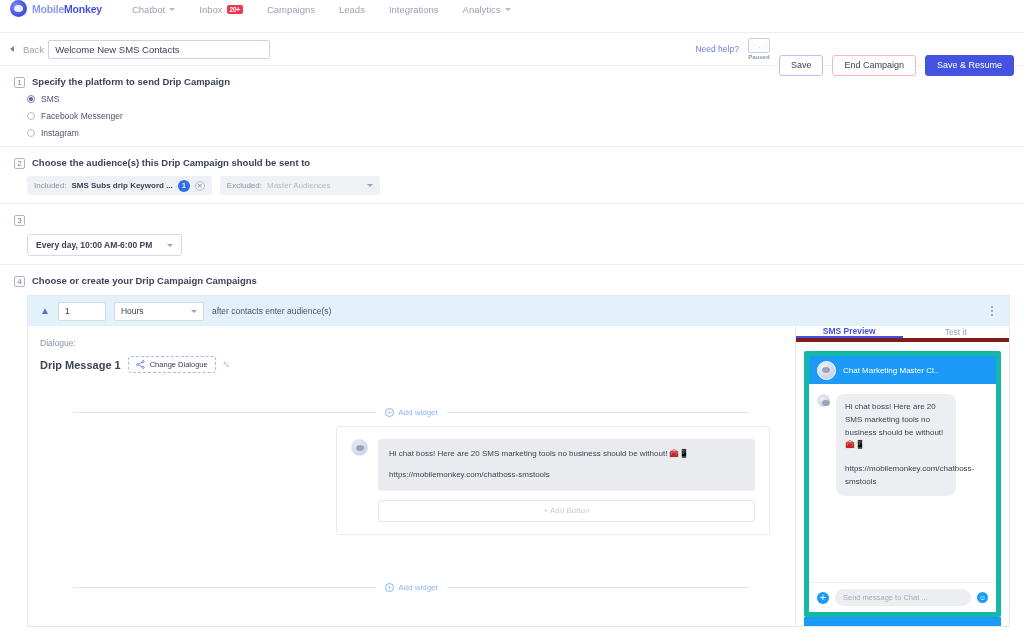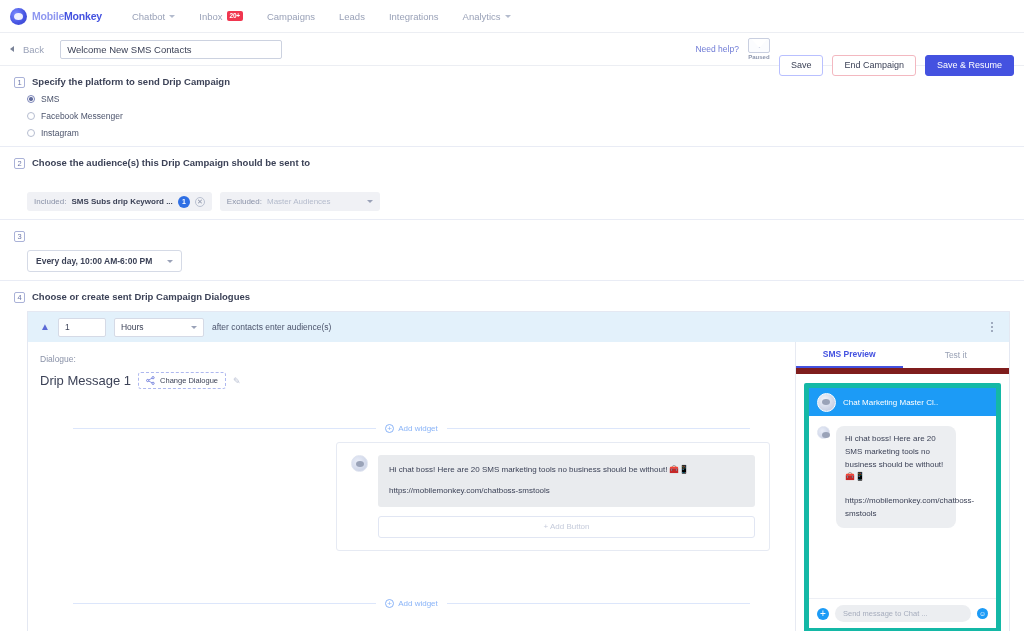--- a/index.html
+++ b/index.html
@@ -7,21 +7,21 @@
     width: 1024px; height: 631px;
     font-family: "Liberation Sans", sans-serif;
     background: #ffffff;
     color: #3c4257;
     overflow: hidden;
   }
   .app { position: relative; width: 1024px; height: 631px; }
 
   
   .topnav {
-    height: 33px; display: flex; align-items: center;
+    height: 33px; display: flex; align-items: flex-start;
     padding: 0 10px; border-bottom: 1px solid #eceef3; background: #fff;
   }
   .logo { display: flex; align-items: center; gap: 5px; margin-right: 18px; }
   .logo-mark {
     width: 17px; height: 17px; border-radius: 50%;
     background: radial-gradient(circle at 35% 35%, #7b8cff 0%, #4452e0 60%, #3a46c8 100%);
     position: relative; flex: none;
   }
   .logo-mark::after {
     content: ""; position: absolute; left: 4px; top: 5px;
@@ -46,21 +46,21 @@
   .subhead {
     height: 33px; display: flex; align-items: center; padding: 0 10px;
     border-bottom: 1px solid #eceef3; background: #fff;
   }
   .back { display: flex; align-items: center; gap: 9px; font-size: 9.5px; color: #9aa2b8; cursor: pointer; }
   .back-arrow {
     width: 0; height: 0; border-top: 3.6px solid transparent; border-bottom: 3.6px solid transparent;
     border-right: 4.5px solid #7a8398;
   }
   .name-input {
-    margin-left: 16px; width: 222px; height: 19px; border: 1px solid #ccd2e0; border-radius: 2px;
+    margin-left: 4px; width: 222px; height: 19px; border: 1px solid #ccd2e0; border-radius: 2px;
     font-size: 9.5px; color: #3c4257; padding: 0 6px;
     font-family: "Liberation Sans", sans-serif; background: #fff;
   }
   .head-right { margin-left: auto; display: flex; align-items: center; gap: 9px; }
   .needhelp { font-size: 8.5px; color: #6f7bd6; cursor: pointer; }
   .paused { display: flex; flex-direction: column; align-items: center; gap: 1px; cursor: pointer; }
   .env {
     width: 22px; height: 15px; border: 1.3px solid #c9cfe0; border-radius: 2px;
     background: #fbfcfe; position: relative; overflow: hidden;
   }
@@ -87,21 +87,21 @@
   }
   .sec-label { font-size: 9.5px; font-weight: bold; color: #3c4257; }
   .radios { margin: 6px 0 0 13px; display: flex; flex-direction: column; gap: 7px; }
   .radio { display: flex; align-items: center; gap: 6px; cursor: pointer; }
   .dot { width: 8px; height: 8px; border-radius: 50%; border: 1px solid #b6bdd0; background: #fff;
          display: flex; align-items: center; justify-content: center; flex: none; }
   .dot.on { border-color: #7a84b8; }
   .dot.on::after { content: ""; width: 3.4px; height: 3.4px; border-radius: 50%; background: #626c9c; }
   .radio-label { font-size: 8.5px; color: #4b536b; }
 
-  .aud-row { display: flex; gap: 8px; margin: 23px 0 0 13px; }
+  .aud-row { display: flex; gap: 8px; margin: 7px 0 0 13px; }
   .aud-pill {
     height: 19px; display: flex; align-items: center; gap: 5px; padding: 0 7px;
     background: #f0f1f5; border-radius: 3px; font-size: 8px; cursor: pointer;
   }
   .aud-key { color: #8a92a8; }
   .aud-val { color: #3c4257; font-weight: bold; }
   .cnt { background: #2f6fe4; color: #fff; font-size: 7px; font-weight: bold;
          width: 12px; height: 12px; border-radius: 50%; display: flex; align-items: center; justify-content: center; }
   .xbtn { width: 10px; height: 10px; border-radius: 50%; border: 1px solid #b9c0d0; color: #8a92a8;
           font-size: 7px; display: flex; align-items: center; justify-content: center; line-height: 1; }
@@ -131,21 +131,21 @@
                  display: flex; align-items: center; padding: 0 6px; font-size: 8.5px; color: #3c4257; cursor: pointer; }
   .after-text { font-size: 8.5px; color: #4b536b; }
   .kebab { margin-left: auto; display: flex; flex-direction: column; gap: 1.6px; cursor: pointer; padding: 4px; }
   .kebab i { width: 2.4px; height: 2.4px; background: #8a93ab; border-radius: 50%; display: block; }
 
   .card-body { display: flex; background: #fff; height: 300px; }
   .canvas { flex: 1; position: relative; background: #fff; }
   .dlg-meta { padding: 12px 0 0 12px; }
   .dlg-lbl { font-size: 8.5px; color: #8a92a8; }
   .dlg-row { display: flex; align-items: center; gap: 7px; margin-top: 8px; }
-  .dlg-name { font-size: 13px; font-weight: normal; color: #3c4257; }
+  .dlg-name { font-size: 11px; font-weight: bold; color: #3c4257; }
   .change-btn {
     display: flex; align-items: center; gap: 5px; border: 1px dashed #aeb8ef; border-radius: 3px;
     padding: 3px 7px; font-size: 7.5px; color: #3c4257; cursor: pointer; background: #fff;
   }
   .pencil { color: #b8bfd2; font-size: 9px; cursor: pointer; }
 
   .divider { position: absolute; left: 45px; right: 45px; display: flex; align-items: center; gap: 0; }
   .divider .ln { flex: 1; height: 1px; background: #dce6fb; }
   .divider .mid { display: flex; align-items: center; gap: 4px; padding: 0 9px; cursor: pointer; }
   .plus-circ { width: 9px; height: 9px; border-radius: 50%; border: 1px solid #8ab4f8;
@@ -168,21 +168,21 @@
   .bubble { background: #e9ebee; border-radius: 3px; padding: 9px 11px; }
   .bubble p { font-size: 8px; color: #3c4257; line-height: 1.55; }
   .bubble p + p { margin-top: 9px; }
   .addbtn {
     margin-top: 9px; height: 22px; border: 1px solid #e1e6f3; border-radius: 3px;
     display: flex; align-items: center; justify-content: center; font-size: 8px; color: #c5cbdb; cursor: pointer;
   }
 
   
   .preview { width: 214px; border-left: 1px solid #e7eaf2; background: #fff; display: flex; flex-direction: column; }
-  .pv-tabs { display: flex; height: 32px; border-bottom: 6px solid #7f1d1d; }
+  .pv-tabs { display: flex; height: 16px; border-bottom: 4px solid #7f1d1d; }
   .pv-tab { flex: 1; display: flex; align-items: center; justify-content: center;
             font-size: 8.5px; color: #99a1b5; cursor: pointer; }
   .pv-tab.active { color: #4452e0; font-weight: bold; border-bottom: 2px solid #4452e0; }
   .pv-phone { margin: 9px 8px 0 8px; border: 5px solid #14b8a6; border-radius: 2px; flex: 1;
               display: flex; flex-direction: column; overflow: hidden; }
   .pv-head { background: #1c9bf6; height: 28px; display: flex; align-items: center; gap: 7px; padding: 0 8px; }
   .pv-head .av { width: 19px; height: 19px; border: 1.5px solid #fff; background: radial-gradient(circle at 38% 35%, #f2f5fc 0%, #c9d1e4 70%); }
   .pv-title { font-size: 8px; color: #fff; white-space: nowrap; overflow: hidden; text-overflow: ellipsis; }
   .pv-body { flex: 1; padding: 10px 8px; display: flex; gap: 6px; align-items: flex-start; background: #fff; }
   .pv-av { width: 13px; height: 13px; flex: none; }
@@ -300,21 +300,21 @@
     </div>
     <div class="sched">
       <span>Every day, 10:00 AM-6:00 PM</span>
       <i class="caret"></i>
     </div>
   </div>
 
   <div class="sec4">
     <div class="sec-title">
       <span class="num">4</span>
-      <span class="sec-label">Choose or create sent Drip Campaign Dialogues</span>
+      <span class="sec-label">Choose or create your Drip Campaign Campaigns</span>
     </div>
 
     <div class="card">
       <div class="card-head">
         <span class="collapse">▲</span>
         <input class="num-input" value="1" style="">
         <div class="unit-select">
           <span>Hours</span>
           <i class="caret"></i>
         </div>

